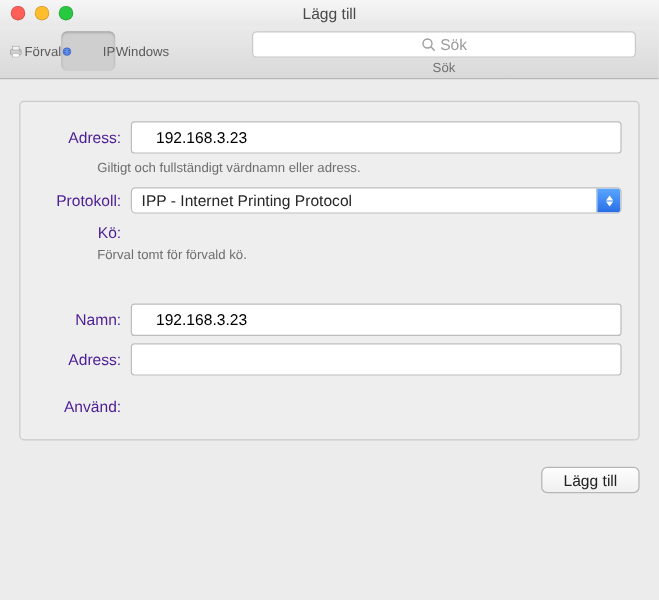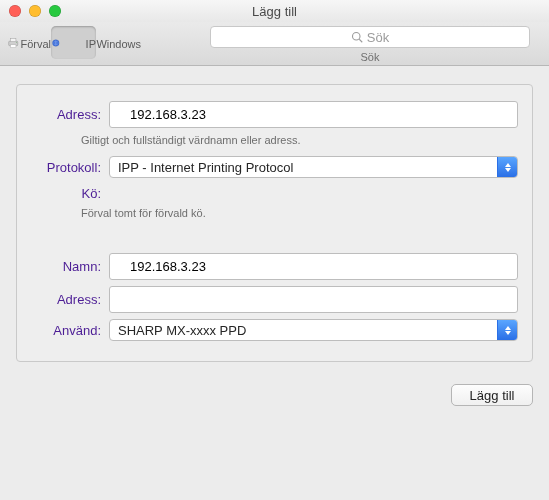--- a/index.html
+++ b/index.html
@@ -284,31 +284,22 @@
       </div>
     </div>
 
     <div class="row" style="margin-top:6px">
       <div class="flabel">Adress:</div>
       <div class="fctrl">
         <input class="text" value="" style="">
       </div>
     </div>
 
-    <div class="row" style="margin-top:6px">
+    <div class="row" style="margin-top:18px">
       <div class="flabel">Använd:</div>
-      <div class="fctrl">
-        <div class="select">
-          <span>SHARP MX-xxxx PPD</span>
-          <span class="cap">
-            <span class="arrow-up"></span>
-              <span class="arrow-down"></span>
-          </span>
-        </div>
-      </div>
     </div>
 
   </div>
 </div>
 
 <div class="footer">
   <button class="btn">Lägg till</button>
 </div>
 
 </body></html>

